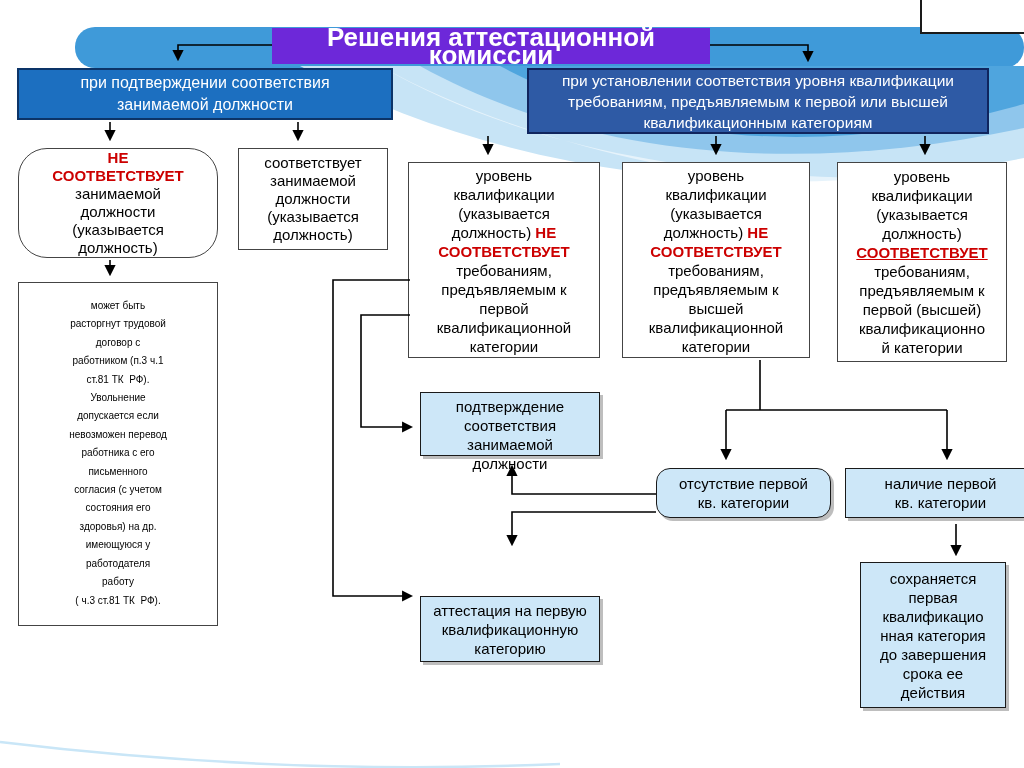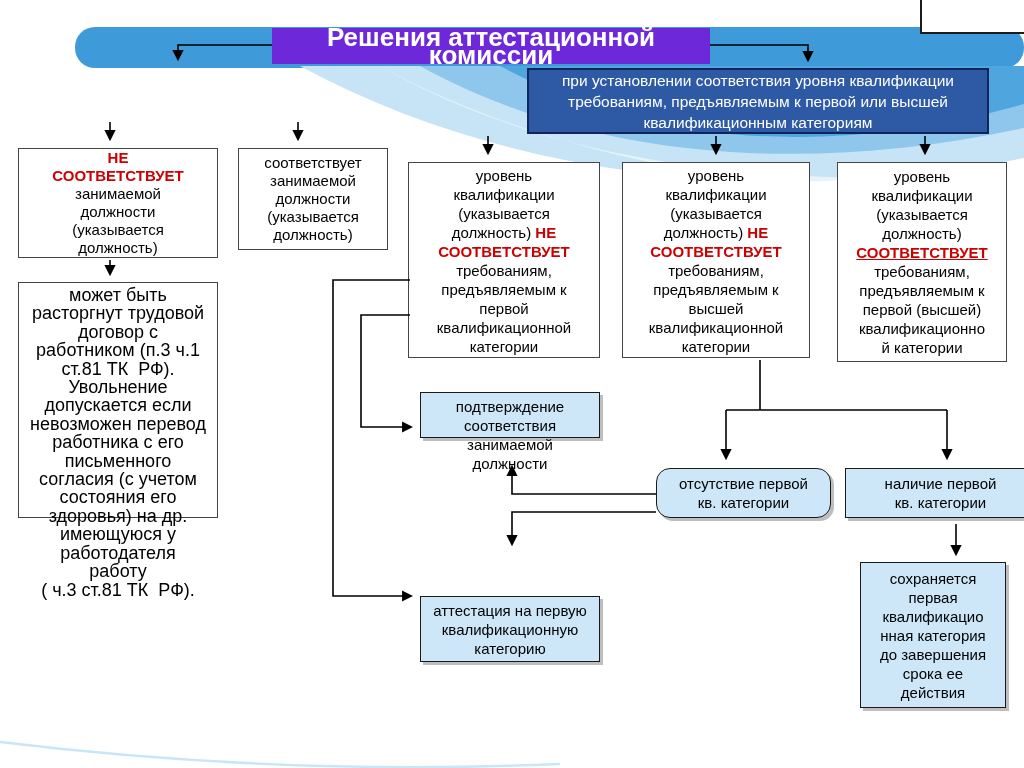--- a/index.html
+++ b/index.html
@@ -10,30 +10,30 @@
   .box{position:absolute;z-index:2;text-align:center;white-space:pre-line;box-sizing:border-box;}
   .flex{display:flex;align-items:center;justify-content:center;flex-direction:column;}
   .title{left:272px;top:28px;width:438px;height:36px;background:#6d28d9;color:#fff;
          font-weight:bold;font-size:26px;line-height:18px;}
   .branch{color:#fff;}
   .branch-left{left:17px;top:68px;width:376px;height:52px;background:#1C6FC0;
                border:2px solid #0C3468;font-size:16px;line-height:22px;}
   .branch-right{left:527px;top:68px;width:462px;height:66px;background:#2E5AA5;
                 border:2px solid #10255E;font-size:15.5px;line-height:21px;}
   .white{background:#fff;border:1.5px solid #444;font-size:15px;line-height:19px;}
-  .box-a{left:18px;top:148px;width:200px;height:110px;line-height:18px;}
+  .box-a{left:18px;top:148px;width:200px;height:110px;line-height:18px;border-radius:29px;}
   .box-b{left:238px;top:148px;width:150px;height:102px;line-height:18px;}
-  .box-dismiss{left:18px;top:282px;width:200px;height:236px;font-size:18px;line-height:18.4px;
-               padding-top:3px;}
+  .box-dismiss{left:18px;top:282px;width:200px;height:344px;font-size:10px;line-height:18.4px;
+               padding-top:14px;}
   .box-c{left:408px;top:162px;width:192px;height:196px;padding-top:3px;}
   .box-d{left:622px;top:162px;width:188px;height:196px;padding-top:3px;}
   .box-e{left:837px;top:162px;width:170px;height:200px;padding-top:4px;}
   .lblue{background:#CDE7F8;border:1.4px solid #1a1a1a;font-size:15px;line-height:19px;
          box-shadow:3px 3px 0 rgba(110,110,110,0.45);}
-  .lb-confirm{left:420px;top:392px;width:180px;height:46px;padding-top:4px;}
+  .lb-confirm{left:420px;top:392px;width:180px;height:64px;padding-top:4px;}
   .lb-absent{left:656px;top:468px;width:175px;height:50px;border-radius:14px;}
   .lb-present{left:845px;top:468px;width:191px;height:50px;}
   .lb-attest{left:420px;top:552px;width:180px;height:66px;margin-top:44px;}
   .lb-keep{left:860px;top:562px;width:146px;height:146px;}
   .red{color:#CC0000;font-weight:bold;}
   .red.u{text-decoration:underline;}
   .corner-rect{position:absolute;left:920px;top:-8px;width:106px;height:38px;background:#fff;
                border:2px solid #1a1a1a;z-index:2;}
 </style>
 </head>
@@ -48,20 +48,22 @@
     <path d="M500,66 C660,150 840,155 1024,104 L1024,66 Z" fill="#4FA5DE"></path>
     <path d="M380,66 C560,170 800,190 1024,172 L1024,188 C820,205 560,165 380,66 Z" fill="#FFFFFF" opacity="0.55"></path>
     <path d="M0,742 Q280,776 560,764" stroke="#C9E6F7" stroke-width="2.5" fill="none"></path>
   </svg>
 
   <div class="corner-rect"></div>
 
   <div class="box title flex">Решения аттестационной
 комиссии</div>
 
+  <div class="box branch branch-left flex">при подтверждении соответствия
+занимаемой должности</div>
   <div class="box branch branch-right flex">при установлении соответствия уровня квалификации
 требованиям, предъявляемым к первой или высшей
 квалификационным категориям</div>
 
   <div class="box white box-a flex">
     <div><span class="red">НЕ
 СООТВЕТСТВУЕТ</span><span>
 занимаемой
 должности
 (указывается

